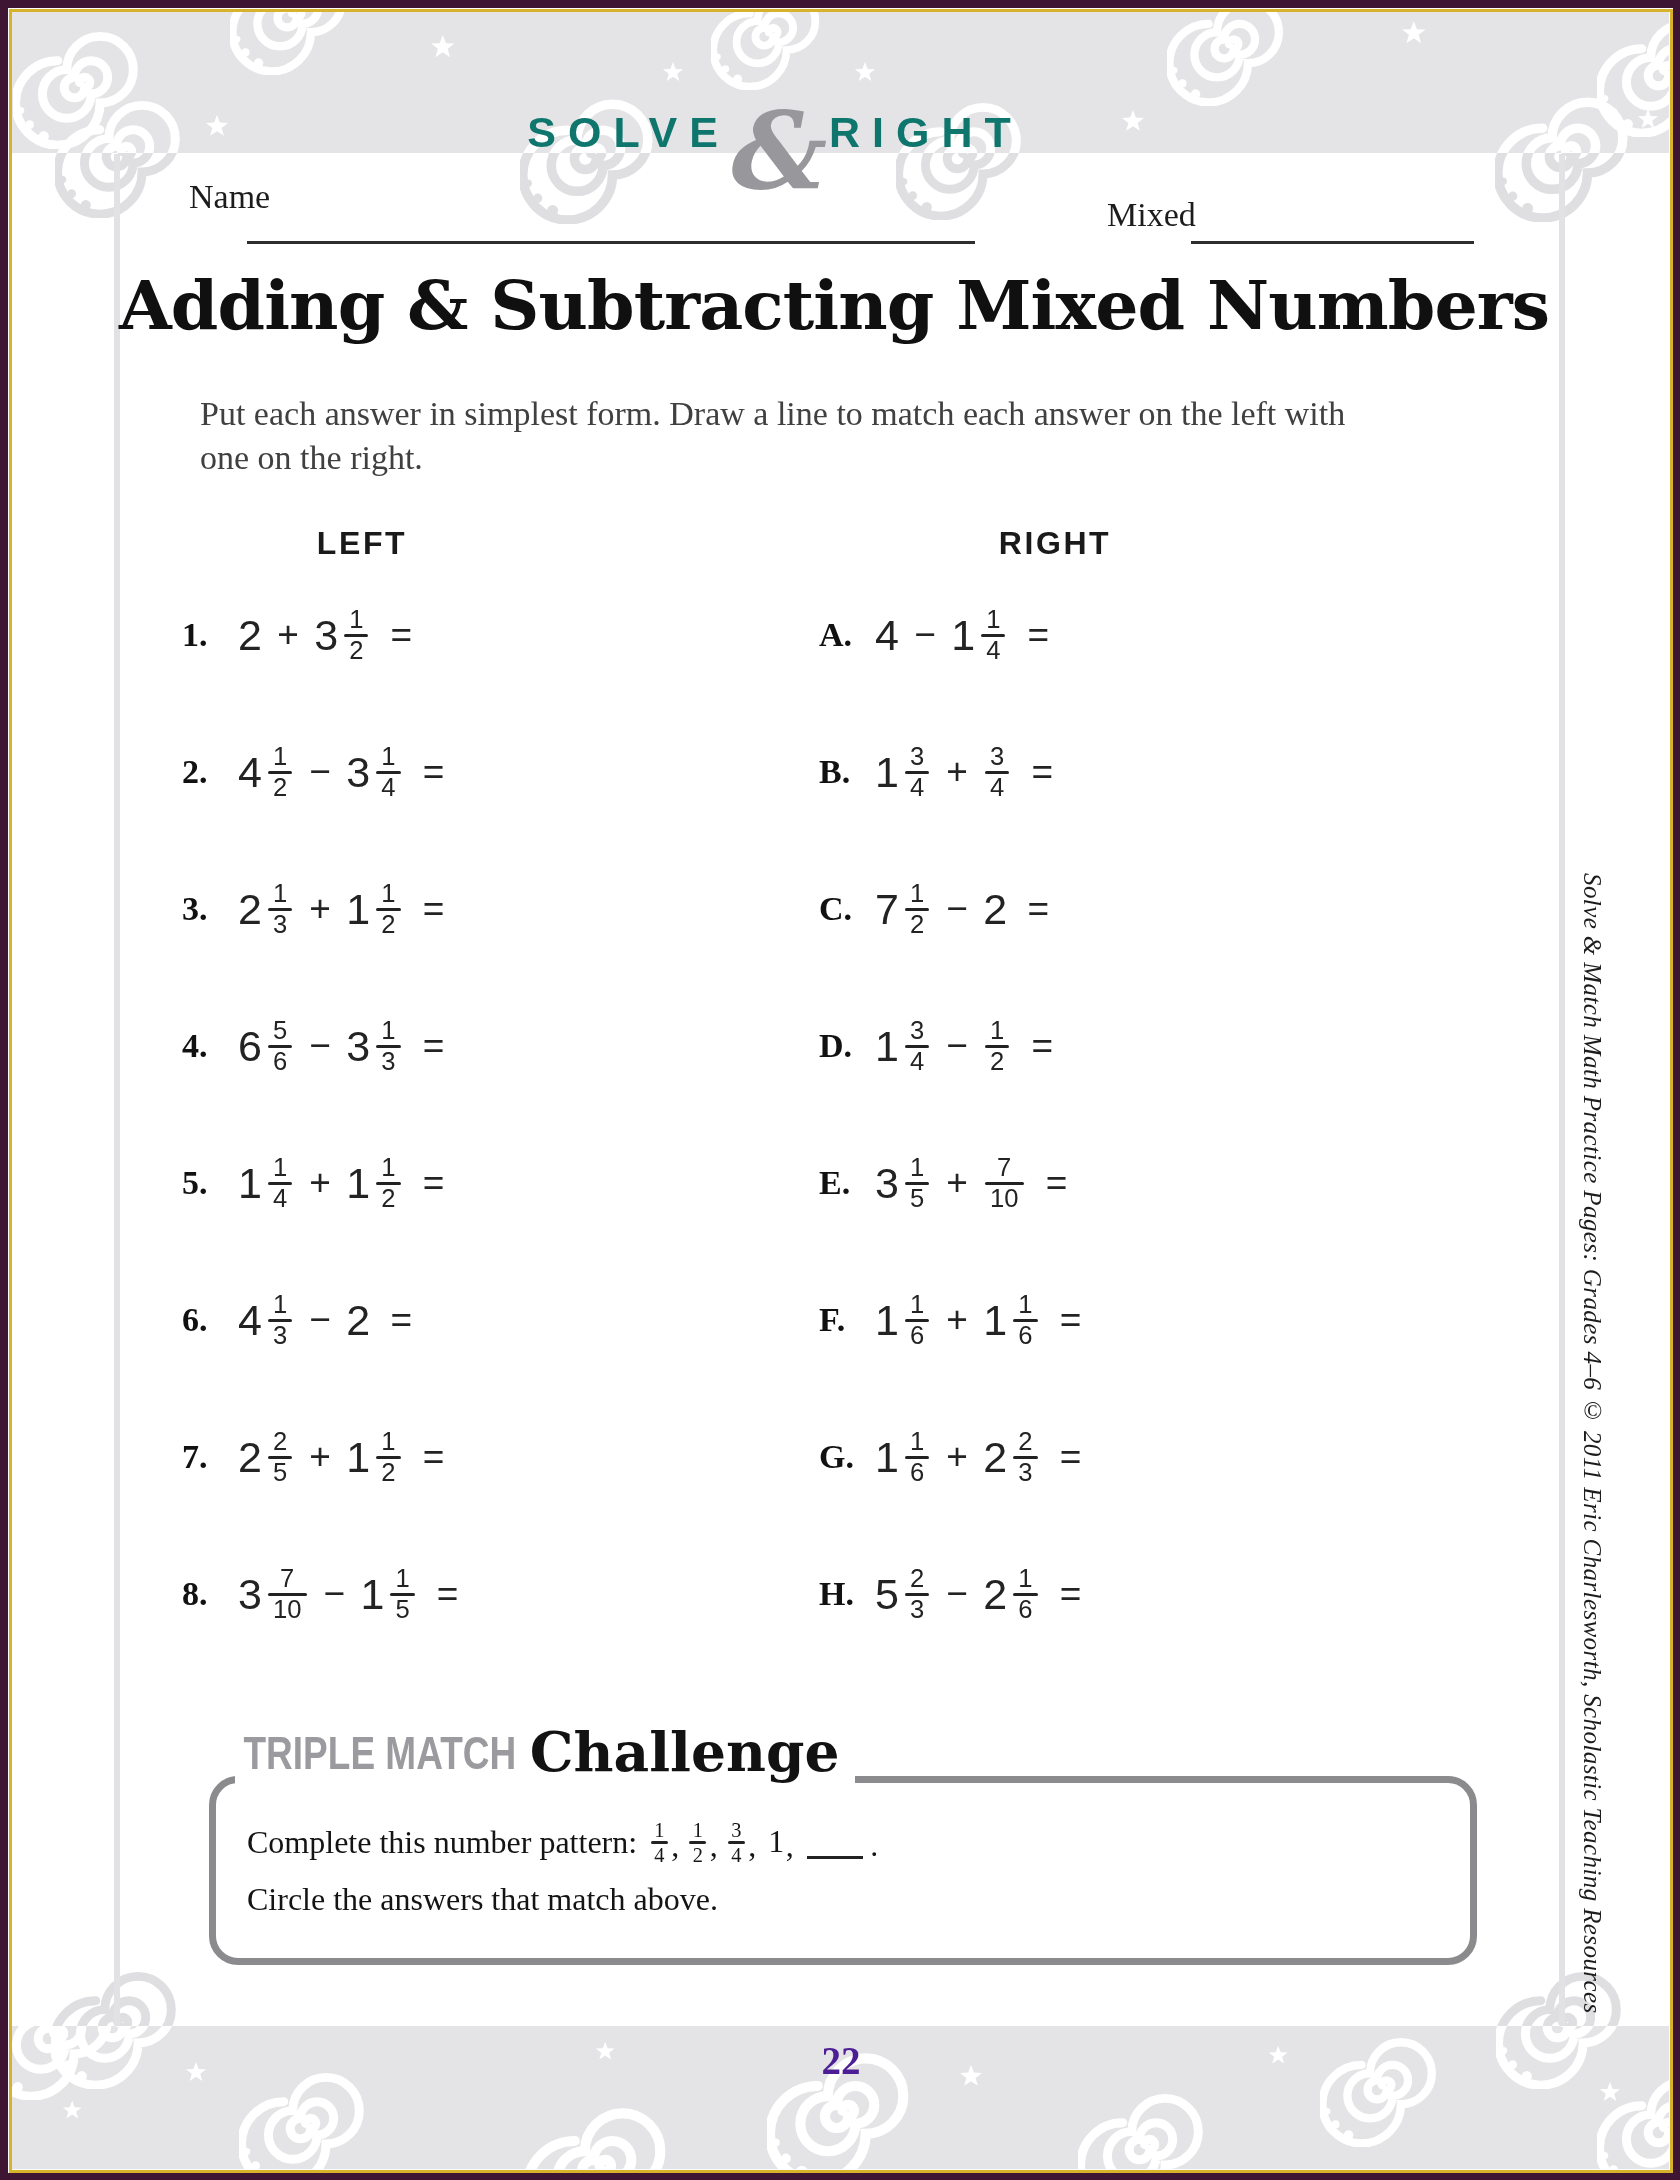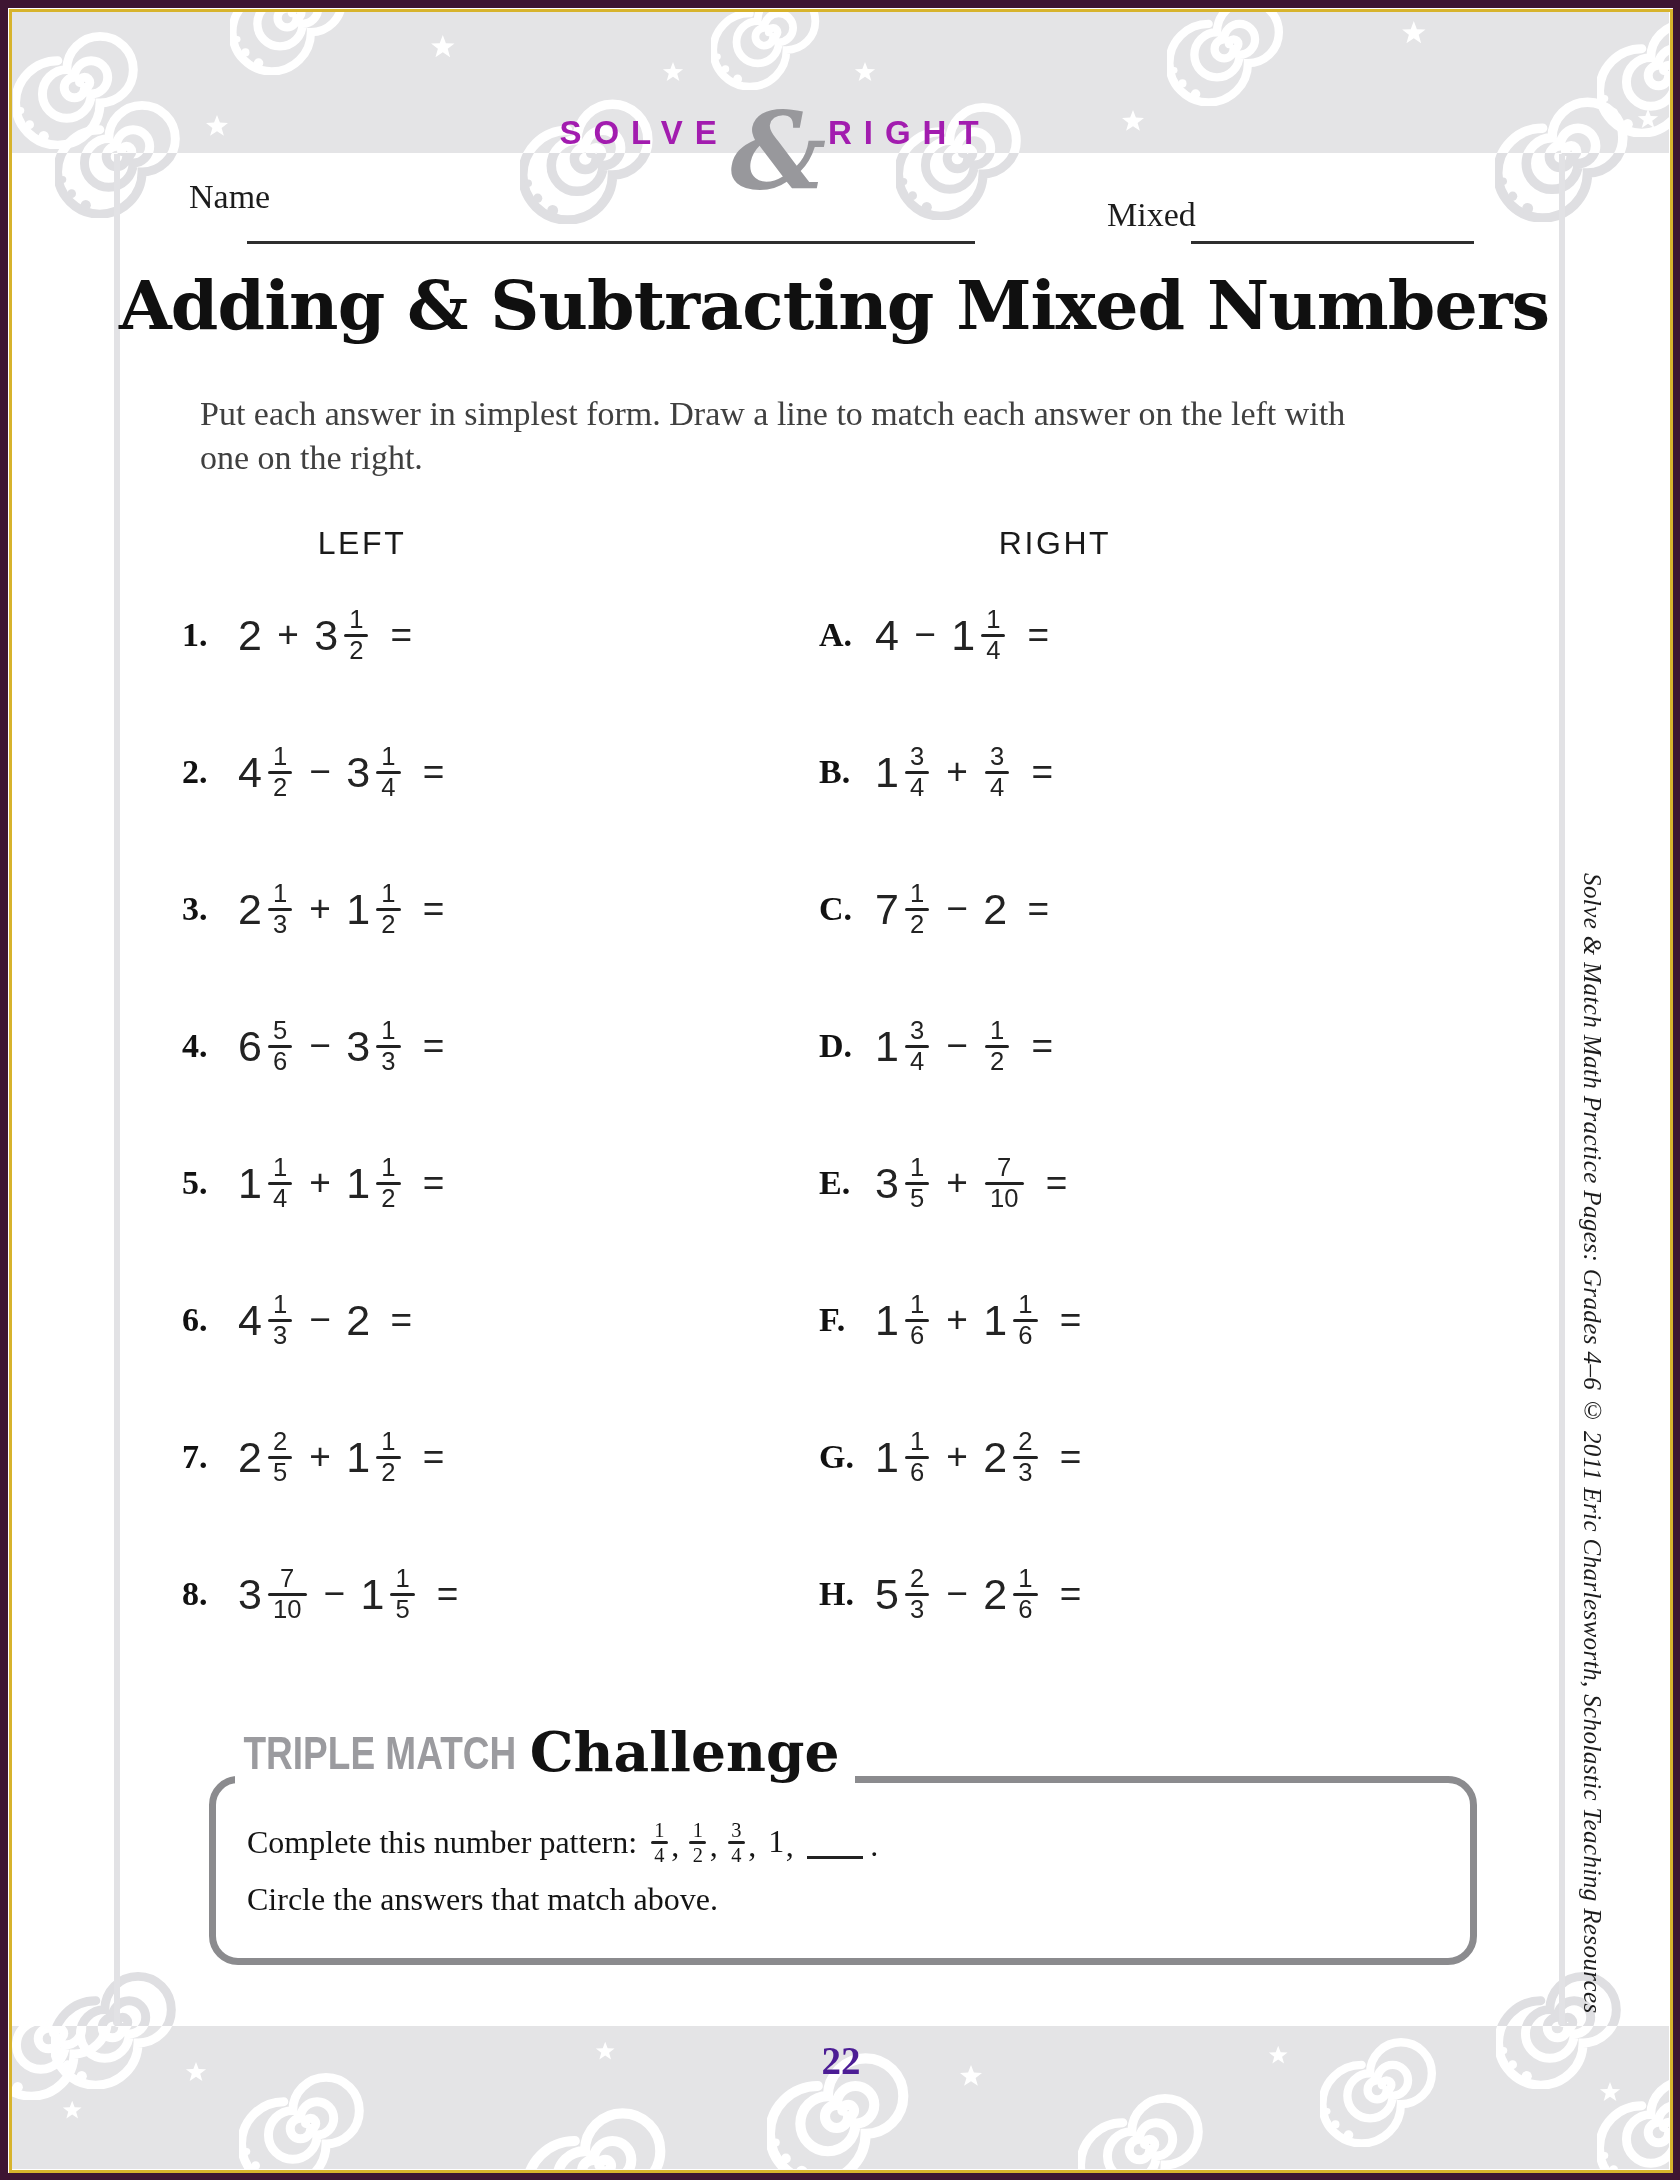--- a/index.html
+++ b/index.html
@@ -15,43 +15,43 @@
   .band-top{top:12px;height:141px;}
   .band-bottom{top:2026px;height:143px;}
   .deco{position:absolute;display:block;overflow:visible;}
   .stick{position:absolute;width:6px;background:#e2e2e5;z-index:1;}
   .stick-left{left:114px;top:154px;height:1871px;}
   .stick-right{left:1559px;top:154px;height:1871px;}
 
   
   .logo{position:absolute;left:528px;top:90px;width:494px;display:flex;align-items:center;
         justify-content:center;z-index:3;}
-  .logo-word{font-family:"Liberation Sans",sans-serif;font-weight:700;font-size:33px;
-             letter-spacing:12px;color:#a21caf;line-height:1;}
+  .logo-word{font-family:"Liberation Sans",sans-serif;font-weight:700;font-size:43px;
+             letter-spacing:12px;color:#0f766e;line-height:1;}
   .logo-amp{font-family:"DejaVu Serif",serif;font-style:italic;font-weight:700;font-size:106px;
             color:#98989c;line-height:.8;position:relative;top:19px;margin:0 1.7px;}
 
   
   .field-label{position:absolute;font-size:34px;color:#1c1c1c;z-index:3;}
   .name-label{left:189px;top:178px;}
   .date-label{left:1107px;top:196px;}
   .write-line{position:absolute;height:3.4px;background:#2e2e2e;z-index:3;}
   .name-line{left:247px;top:241px;width:728px;}
   .date-line{left:1191px;top:241px;width:283px;}
 
   
   .title{position:absolute;left:119px;top:266px;width:1346px;text-align:center;z-index:3;
          font-family:"DejaVu Serif",serif;font-weight:700;font-size:68px;line-height:1.15;
          letter-spacing:-0.9px;color:#101010;white-space:nowrap;}
   .instructions{position:absolute;left:200px;top:392px;width:1158px;z-index:3;
                 font-size:34px;line-height:1.30;color:#404040;}
 
   
   .col-header{position:absolute;top:525px;width:136px;text-align:center;z-index:3;
-              font-family:"Liberation Sans",sans-serif;font-weight:400;font-size:32px;
+              font-family:"Liberation Sans",sans-serif;font-weight:700;font-size:32px;
               letter-spacing:2.6px;color:#1a1a1a;}
   .col-header-left{left:294px;}
   .col-header-right{left:987px;}
   .col{position:absolute;top:588px;display:flex;flex-direction:column;z-index:3;}
   .col-left{left:182px;}
   .col-right{left:819px;}
   .prob{height:94px;margin-bottom:43px;display:flex;align-items:center;}
   .prob-label{font-family:"Liberation Serif",serif;font-weight:700;font-size:34px;width:44px;
               flex:none;margin-right:12px;color:#111;}
   .prob-expr{display:flex;align-items:center;font-family:"Liberation Sans",sans-serif;color:#232323;}

